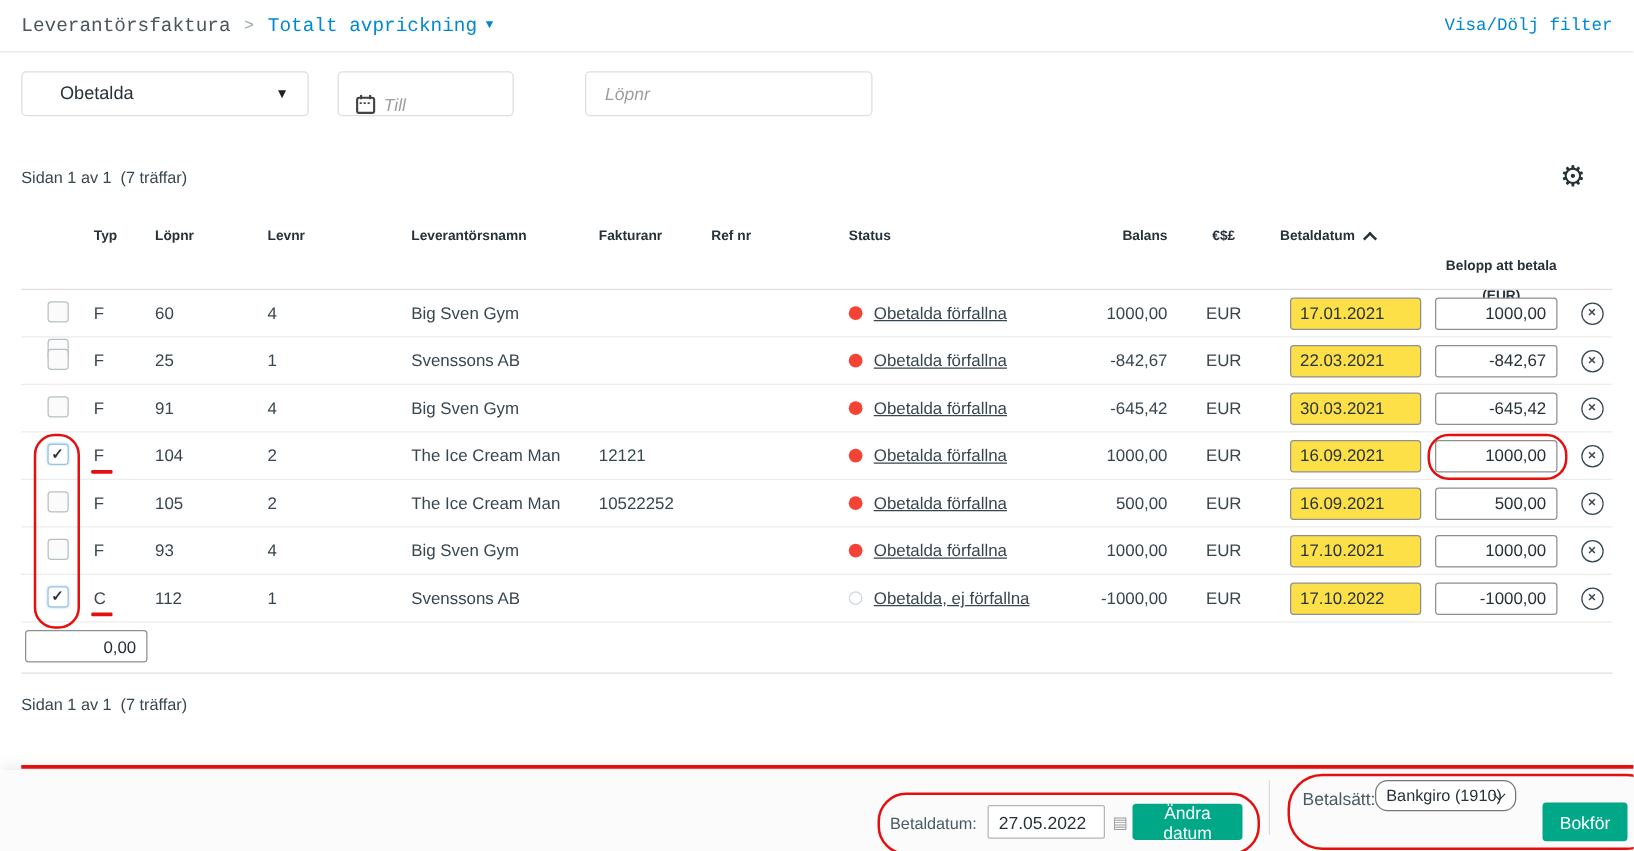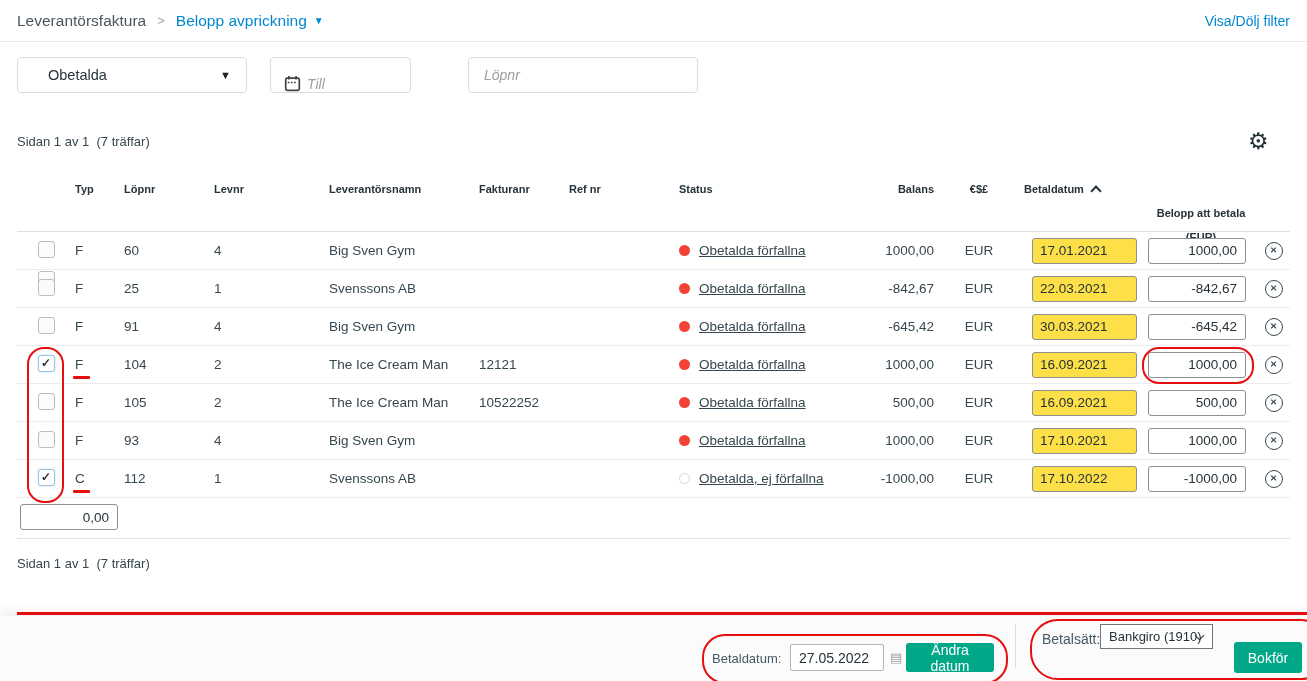--- a/index.html
+++ b/index.html
@@ -2,21 +2,21 @@
 <html style="--link-blue: #0288d1; --text-dark: #37474f; --heading-dark: #263238; --accent-green: #00a887; --status-red: #f44336; --annotation-red: #e60f0f; --input-border: #8f8f8f;"><head>
 <meta charset="utf-8">
 <style>
   html,body{margin:0;padding:0;background:#fff;}
   #page{
     position:relative;width:1307px;height:681px;overflow:hidden;background:#fff;
     font-family:"Liberation Sans",sans-serif;color:var(--text-dark,#37474f);
   }
   
   .topbar{position:absolute;left:0;top:0;right:0;height:42px;border-bottom:1px solid #e8e8e8;
-    display:flex;align-items:center;justify-content:space-between;padding:0 17px;box-sizing:border-box;}
+    display:flex;align-items:center;justify-content:space-between;padding:0 17px;box-sizing:border-box;font-family:Liberation Mono, monospace;}
   .breadcrumb{display:flex;align-items:center;font-size:15.5px;}
   .crumb-root{color:#4a555c;}
   .crumb-sep{color:#9aa5ab;margin:0 11px;font-size:13px;}
   .crumb-current{color:var(--link-blue,#0288d1);font-weight:500;cursor:pointer;display:flex;align-items:center;}
   .crumb-caret{font-size:10px;margin-left:7px;color:var(--link-blue,#0288d1);}
   .filter-toggle{color:var(--link-blue,#0288d1);font-size:14px;font-weight:500;cursor:pointer;}
   
   .filter-select{position:absolute;left:17px;top:57px;width:230px;height:36px;border:1px solid #ddd;border-radius:4px;
     box-sizing:border-box;display:flex;align-items:center;font-size:14.5px;color:#263238;cursor:pointer;background:#fff;}
   .filter-select .val{margin-left:30px;}
@@ -85,41 +85,41 @@
   .f-betaldatum-label{left:712px;top:651px;}
   .f-date-input{position:absolute;left:790px;top:644px;width:94px;height:27px;border:1px solid #b5b5b5;border-radius:2px;
     box-sizing:border-box;font-family:inherit;font-size:14px;color:#263238;padding:0 8px;background:#fff;}
   .f-cal-icon{position:absolute;left:890px;top:650px;font-size:13px;color:#9e9e9e;cursor:pointer;}
   .btn{position:absolute;background:var(--accent-green,#00a887);color:#fff;border:none;border-radius:3px;
     font-family:inherit;font-size:14px;display:flex;align-items:center;justify-content:center;cursor:pointer;}
   .btn-andra{left:906px;top:643px;width:88px;height:29px;}
   .btn-bokfor{left:1234px;top:642px;width:68px;height:31px;}
   .f-divider{position:absolute;left:1015px;top:624px;width:1px;height:44px;background:#ddd;}
   .f-betalsatt-label{left:1042px;top:631px;font-size:14px;text-align:right;}
-  .f-select{position:absolute;left:1100px;top:624px;width:113px;height:25px;border:1px solid #757575;border-radius:0;
+  .f-select{position:absolute;left:1100px;top:624px;width:113px;height:25px;border:1px solid #757575;border-radius:10px;
     box-sizing:border-box;background:#fff;display:flex;align-items:center;font-size:13px;color:#263238;cursor:pointer;padding-left:8px;}
   .f-select .chev{position:absolute;right:9px;top:7px;width:6px;height:6px;border-right:1.8px solid #333;border-bottom:1.8px solid #333;transform:rotate(45deg);}
   
   .ann{position:absolute;border:2px solid var(--annotation-red,#e60f0f);pointer-events:none;background:transparent;}
   .ann-checkboxes{left:27px;top:347px;width:33px;height:152px;border-radius:17px;}
   .ann-redline{left:17px;top:612px;width:1290px;height:3px;background:var(--annotation-red,#e60f0f);border:none;}
   .ann-footer-left{left:702px;top:634px;width:302px;height:46px;border-radius:23px;}
   .ann-footer-right{left:1030px;top:619px;width:295px;height:57px;border-radius:28px;}
 </style>
 </head>
 <body>
 
 <div id="page">
 
   <div class="topbar">
     <div class="breadcrumb">
       <span class="crumb-root">Leverantörsfaktura</span>
       <span class="crumb-sep">&gt;</span>
       <span class="crumb-current">
-        <span>Belopp avprickning</span>
+        <span>Totalt avprickning</span>
         <span class="crumb-caret">▼</span>
       </span>
     </div>
     <span class="filter-toggle">Visa/Dölj filter</span>
   </div>
 
   <div class="filter-select">
     <span class="val">Obetalda</span>
     <span class="caret">▼</span>
   </div>

